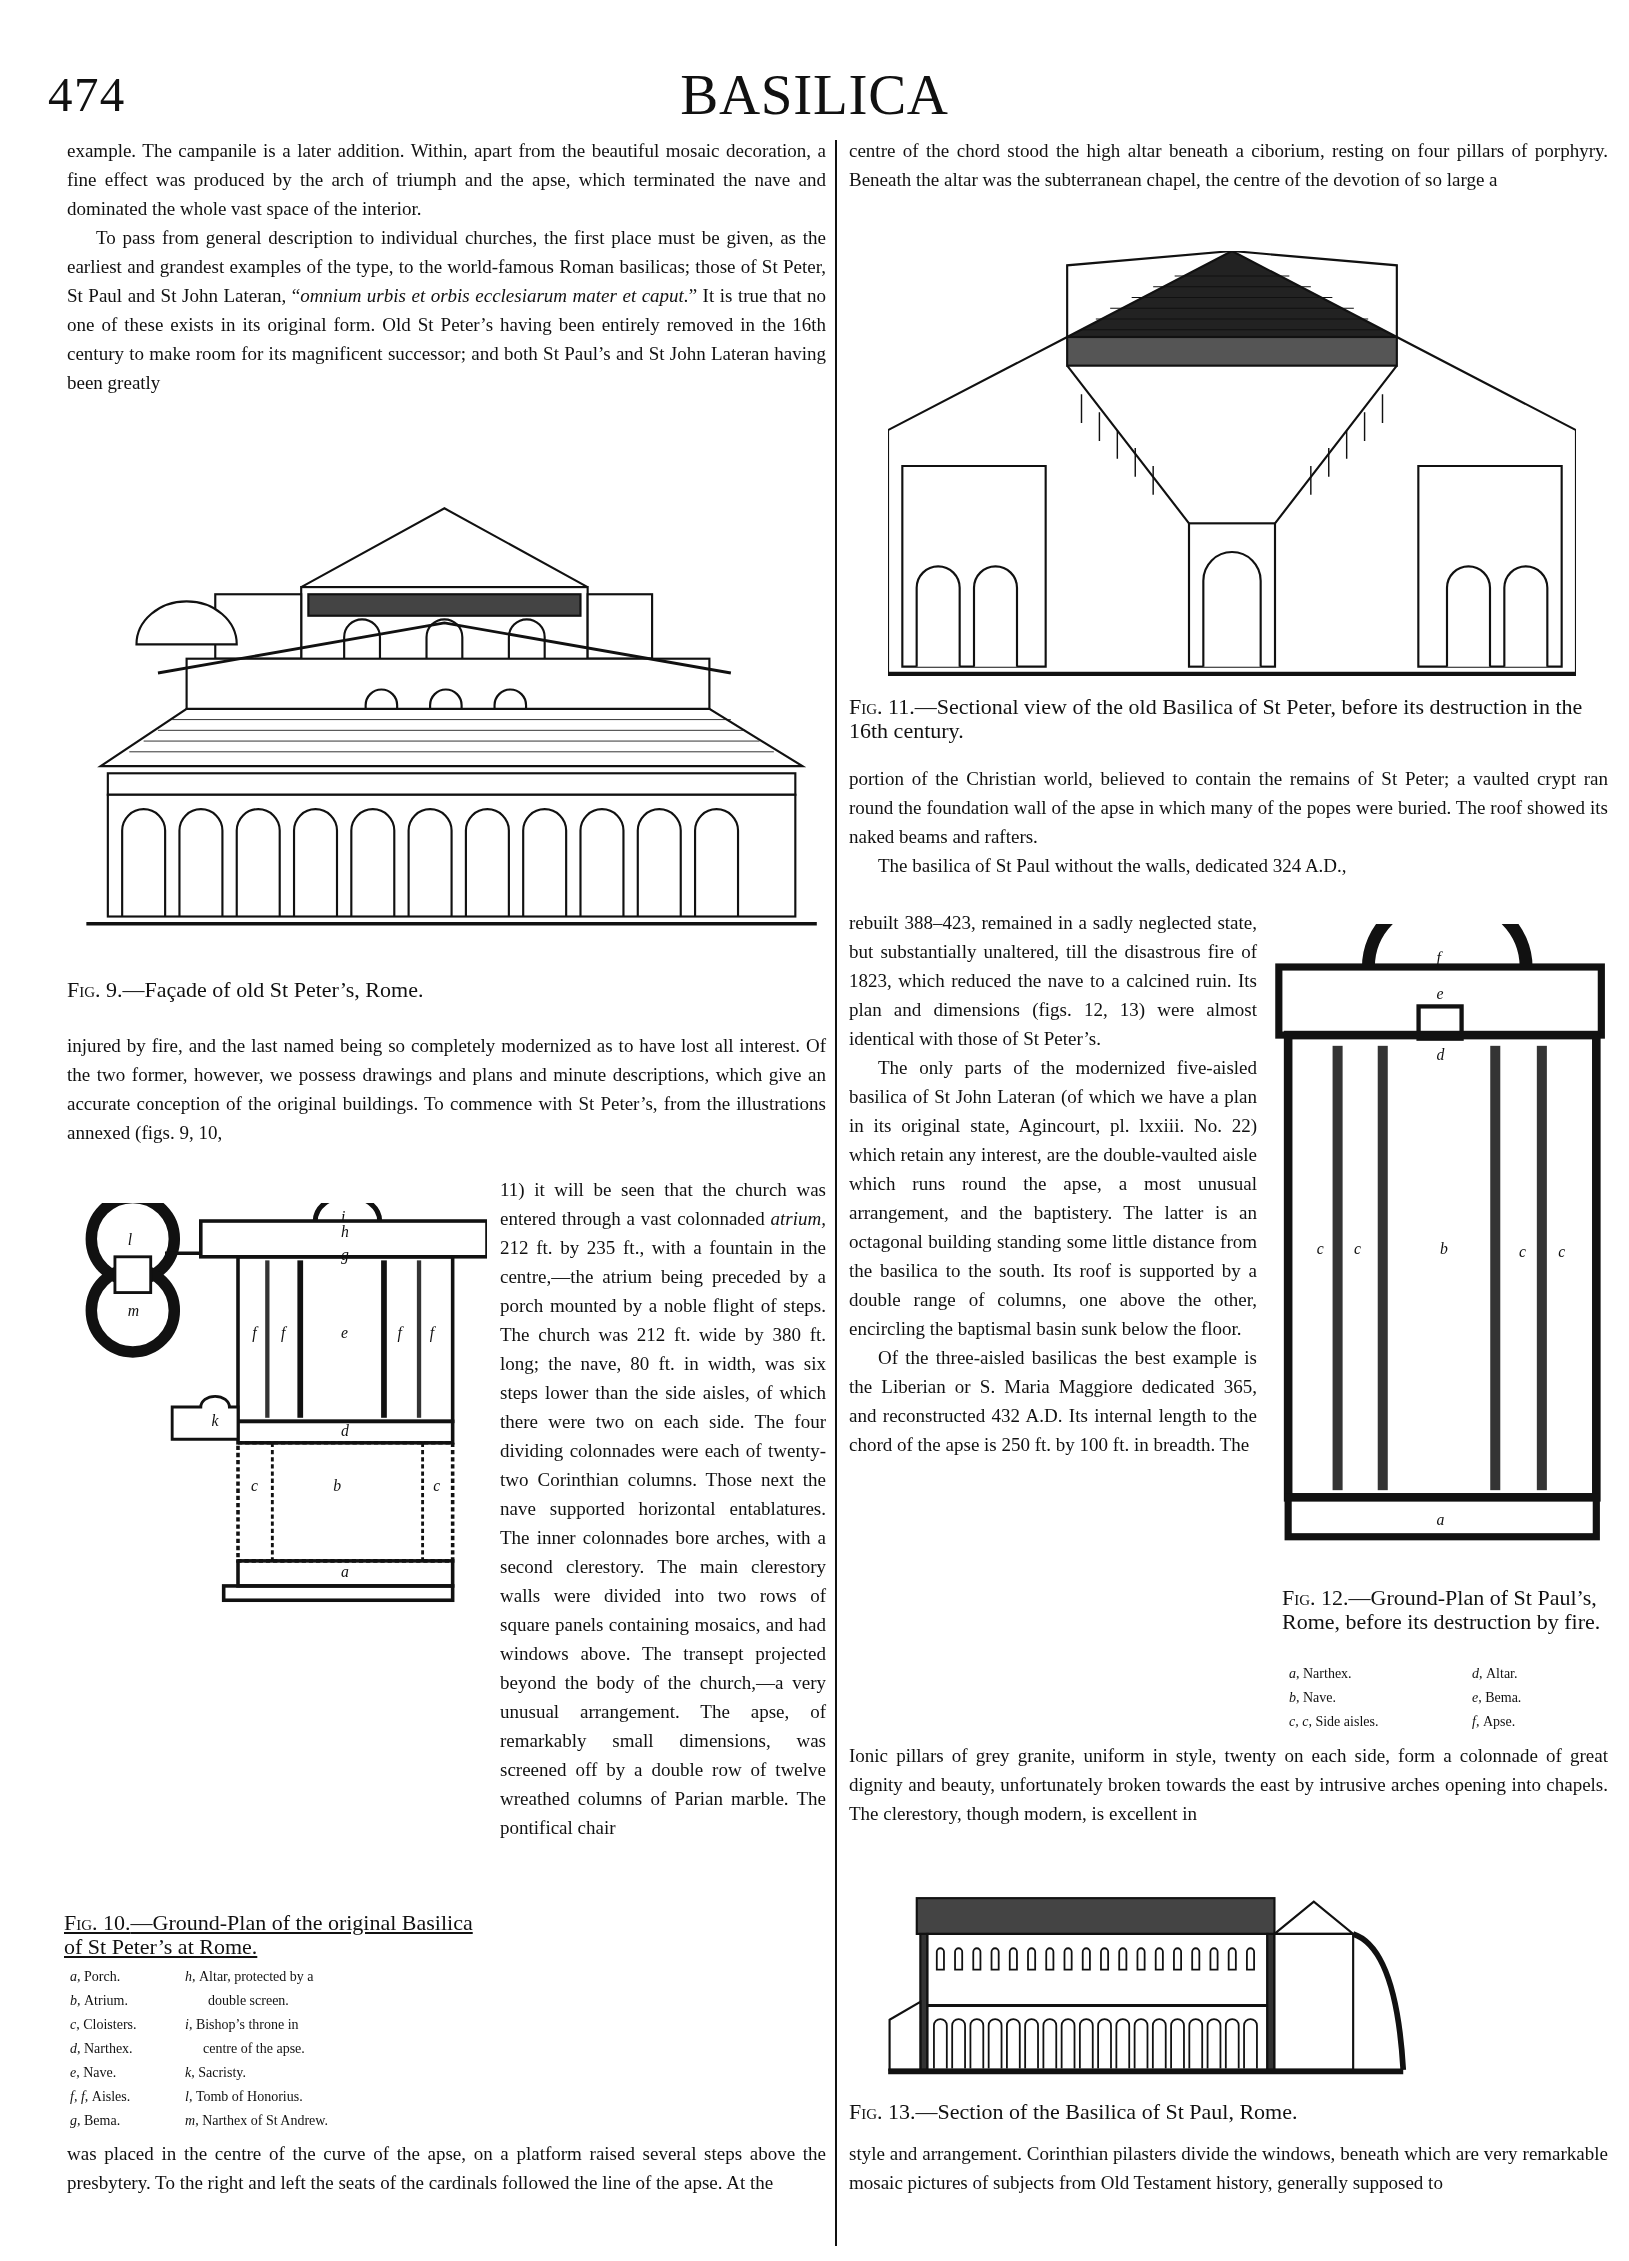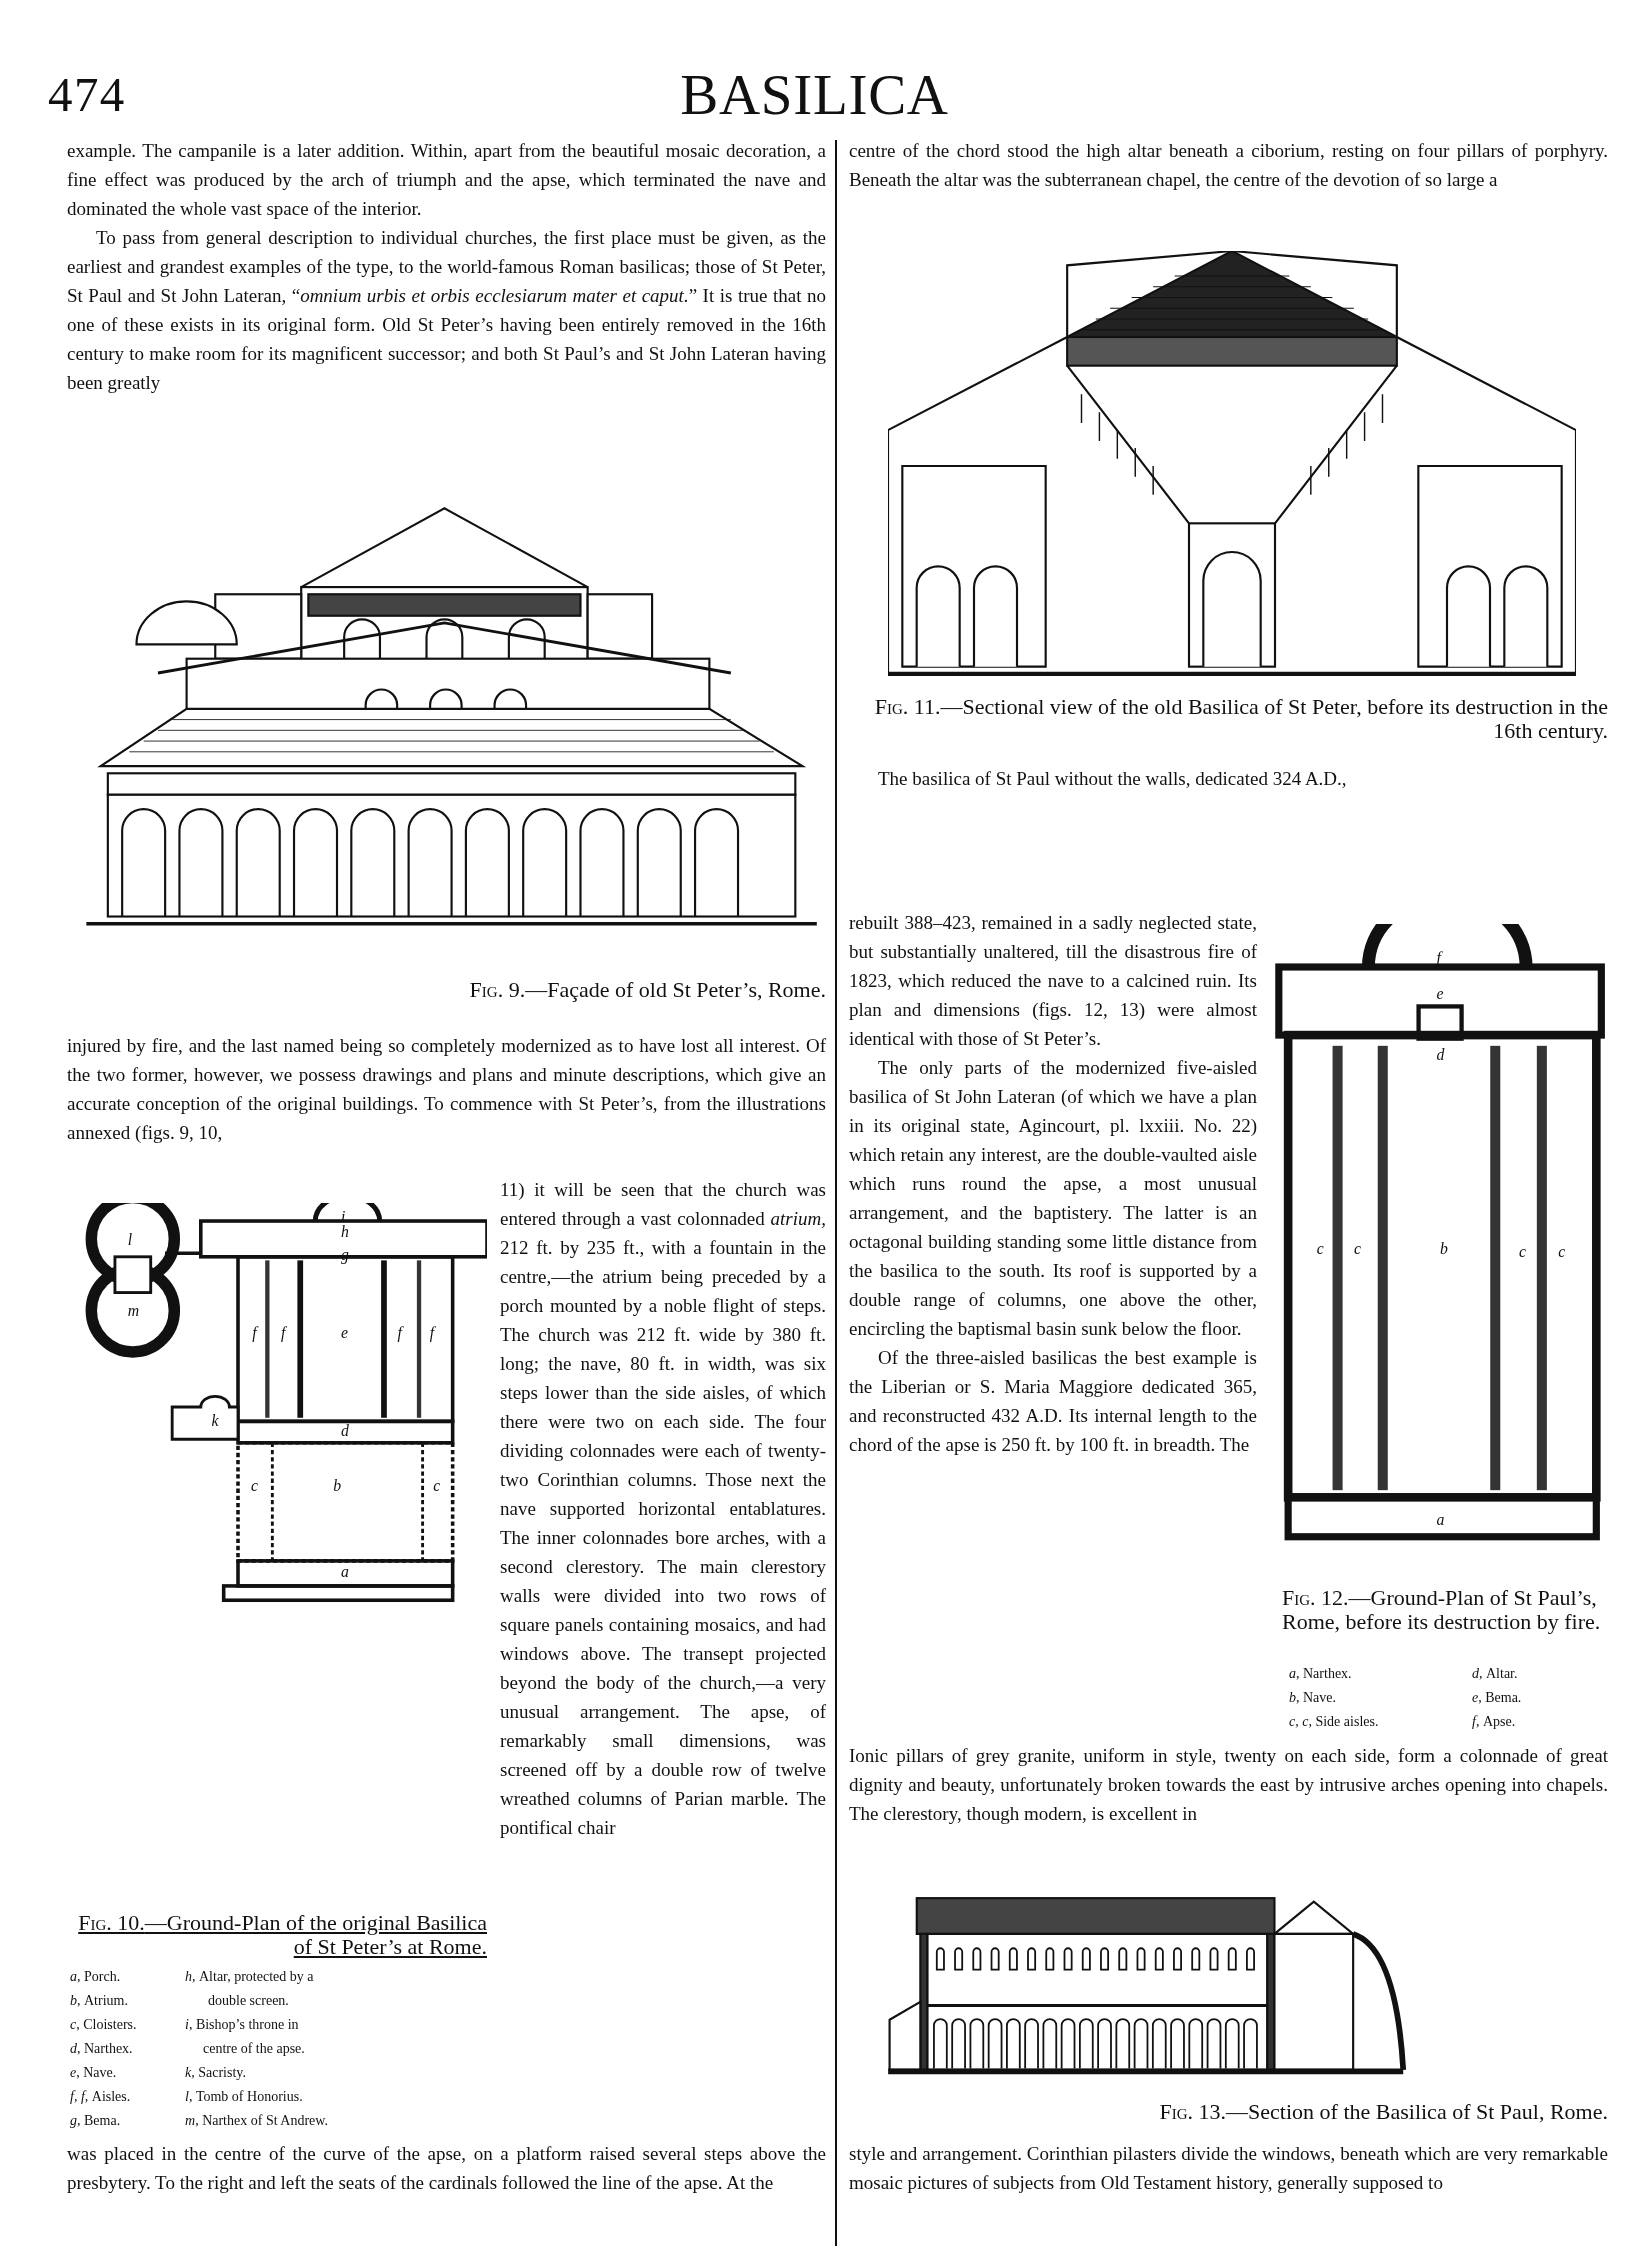--- a/index.html
+++ b/index.html
@@ -5,21 +5,21 @@
   html, body { margin:0; padding:0; background:#ffffff; }
   body { width:1629px; height:2261px; position:relative; overflow:hidden;
          font-family:"Liberation Serif","DejaVu Serif",serif; color:#111; }
   .abs { position:absolute; }
   .page-num { left:48px; top:66px; font-size:49px; letter-spacing:1.4px; }
   .title { left:0; width:1629px; top:62px; text-align:center; font-size:57px; letter-spacing:0.7px; }
   .col-rule { left:835px; top:140px; width:2.1px; height:2106px; background:#111; }
   .txt { font-size:19px; line-height:29px; text-align:justify; text-align-last:auto; }
   .txt p { margin:0; }
   .ind { text-indent:29px; }
-  .cap { font-size:22px; line-height:24px; text-align:right; }
+  .cap { font-size:22px; line-height:24px; text-align:left; }
   .sc { font-variant:small-caps; }
   .legend { font-size:14px; line-height:24px; }
   .legend .row { display:flex; white-space:nowrap; }
   .legend .row span { display:inline-block; }
   i { font-style:italic; }
   svg { display:block; }
   .lab { font-family:"Liberation Serif",serif; font-style:italic; font-size:22px; fill:#111; }
 </style>
 </head>
 <body>
@@ -188,20 +188,21 @@
       </g>
       <line x1="0" y1="590" x2="960" y2="590" stroke-width="6"></line>
     </g>
   </svg>
 </div>
 <div class="abs cap" style="left:849px; top:695px; width:759px;">
   <span class="sc">Fig. 11.</span><span>—Sectional view of the old Basilica of St Peter, before its destruction in the 16th century.</span>
 </div>
 
 <div class="abs txt" style="left:849px; top:764px; width:759px;">
+  <p>portion of the Christian world, believed to contain the remains of St Peter; a vaulted crypt ran round the foundation wall of the apse in which many of the popes were buried. The roof showed its naked beams and rafters.</p>
   <p class="ind">The basilica of St Paul without the walls, dedicated 324 A.D.,</p>
 </div>
 
 <div class="abs txt" style="left:849px; top:908px; width:408px;">
   <p>rebuilt 388–423, remained in a sadly neglected state, but substantially unaltered, till the disastrous fire of 1823, which reduced the nave to a calcined ruin. Its plan and dimensions (figs. 12, 13) were almost identical with those of St Peter’s.</p>
   <p class="ind">The only parts of the modernized five-aisled basilica of St John Lateran (of which we have a plan in its original state, Agincourt, pl. lxxiii. No. 22) which retain any interest, are the double-vaulted aisle which runs round the apse, a most unusual arrangement, and the baptistery. The latter is an octagonal building standing some little distance from the basilica to the south. Its roof is supported by a double range of columns, one above the other, encircling the baptismal basin sunk below the floor.</p>
   <p class="ind">Of the three-aisled basilicas the best example is the Liberian or S. Maria Maggiore dedicated 365, and reconstructed 432 A.D. Its internal length to the chord of the apse is 250 ft. by 100 ft. in breadth. The</p>
 </div>
 
 <div class="abs" style="left:1268px; top:924px; width:337px; height:645px;">

